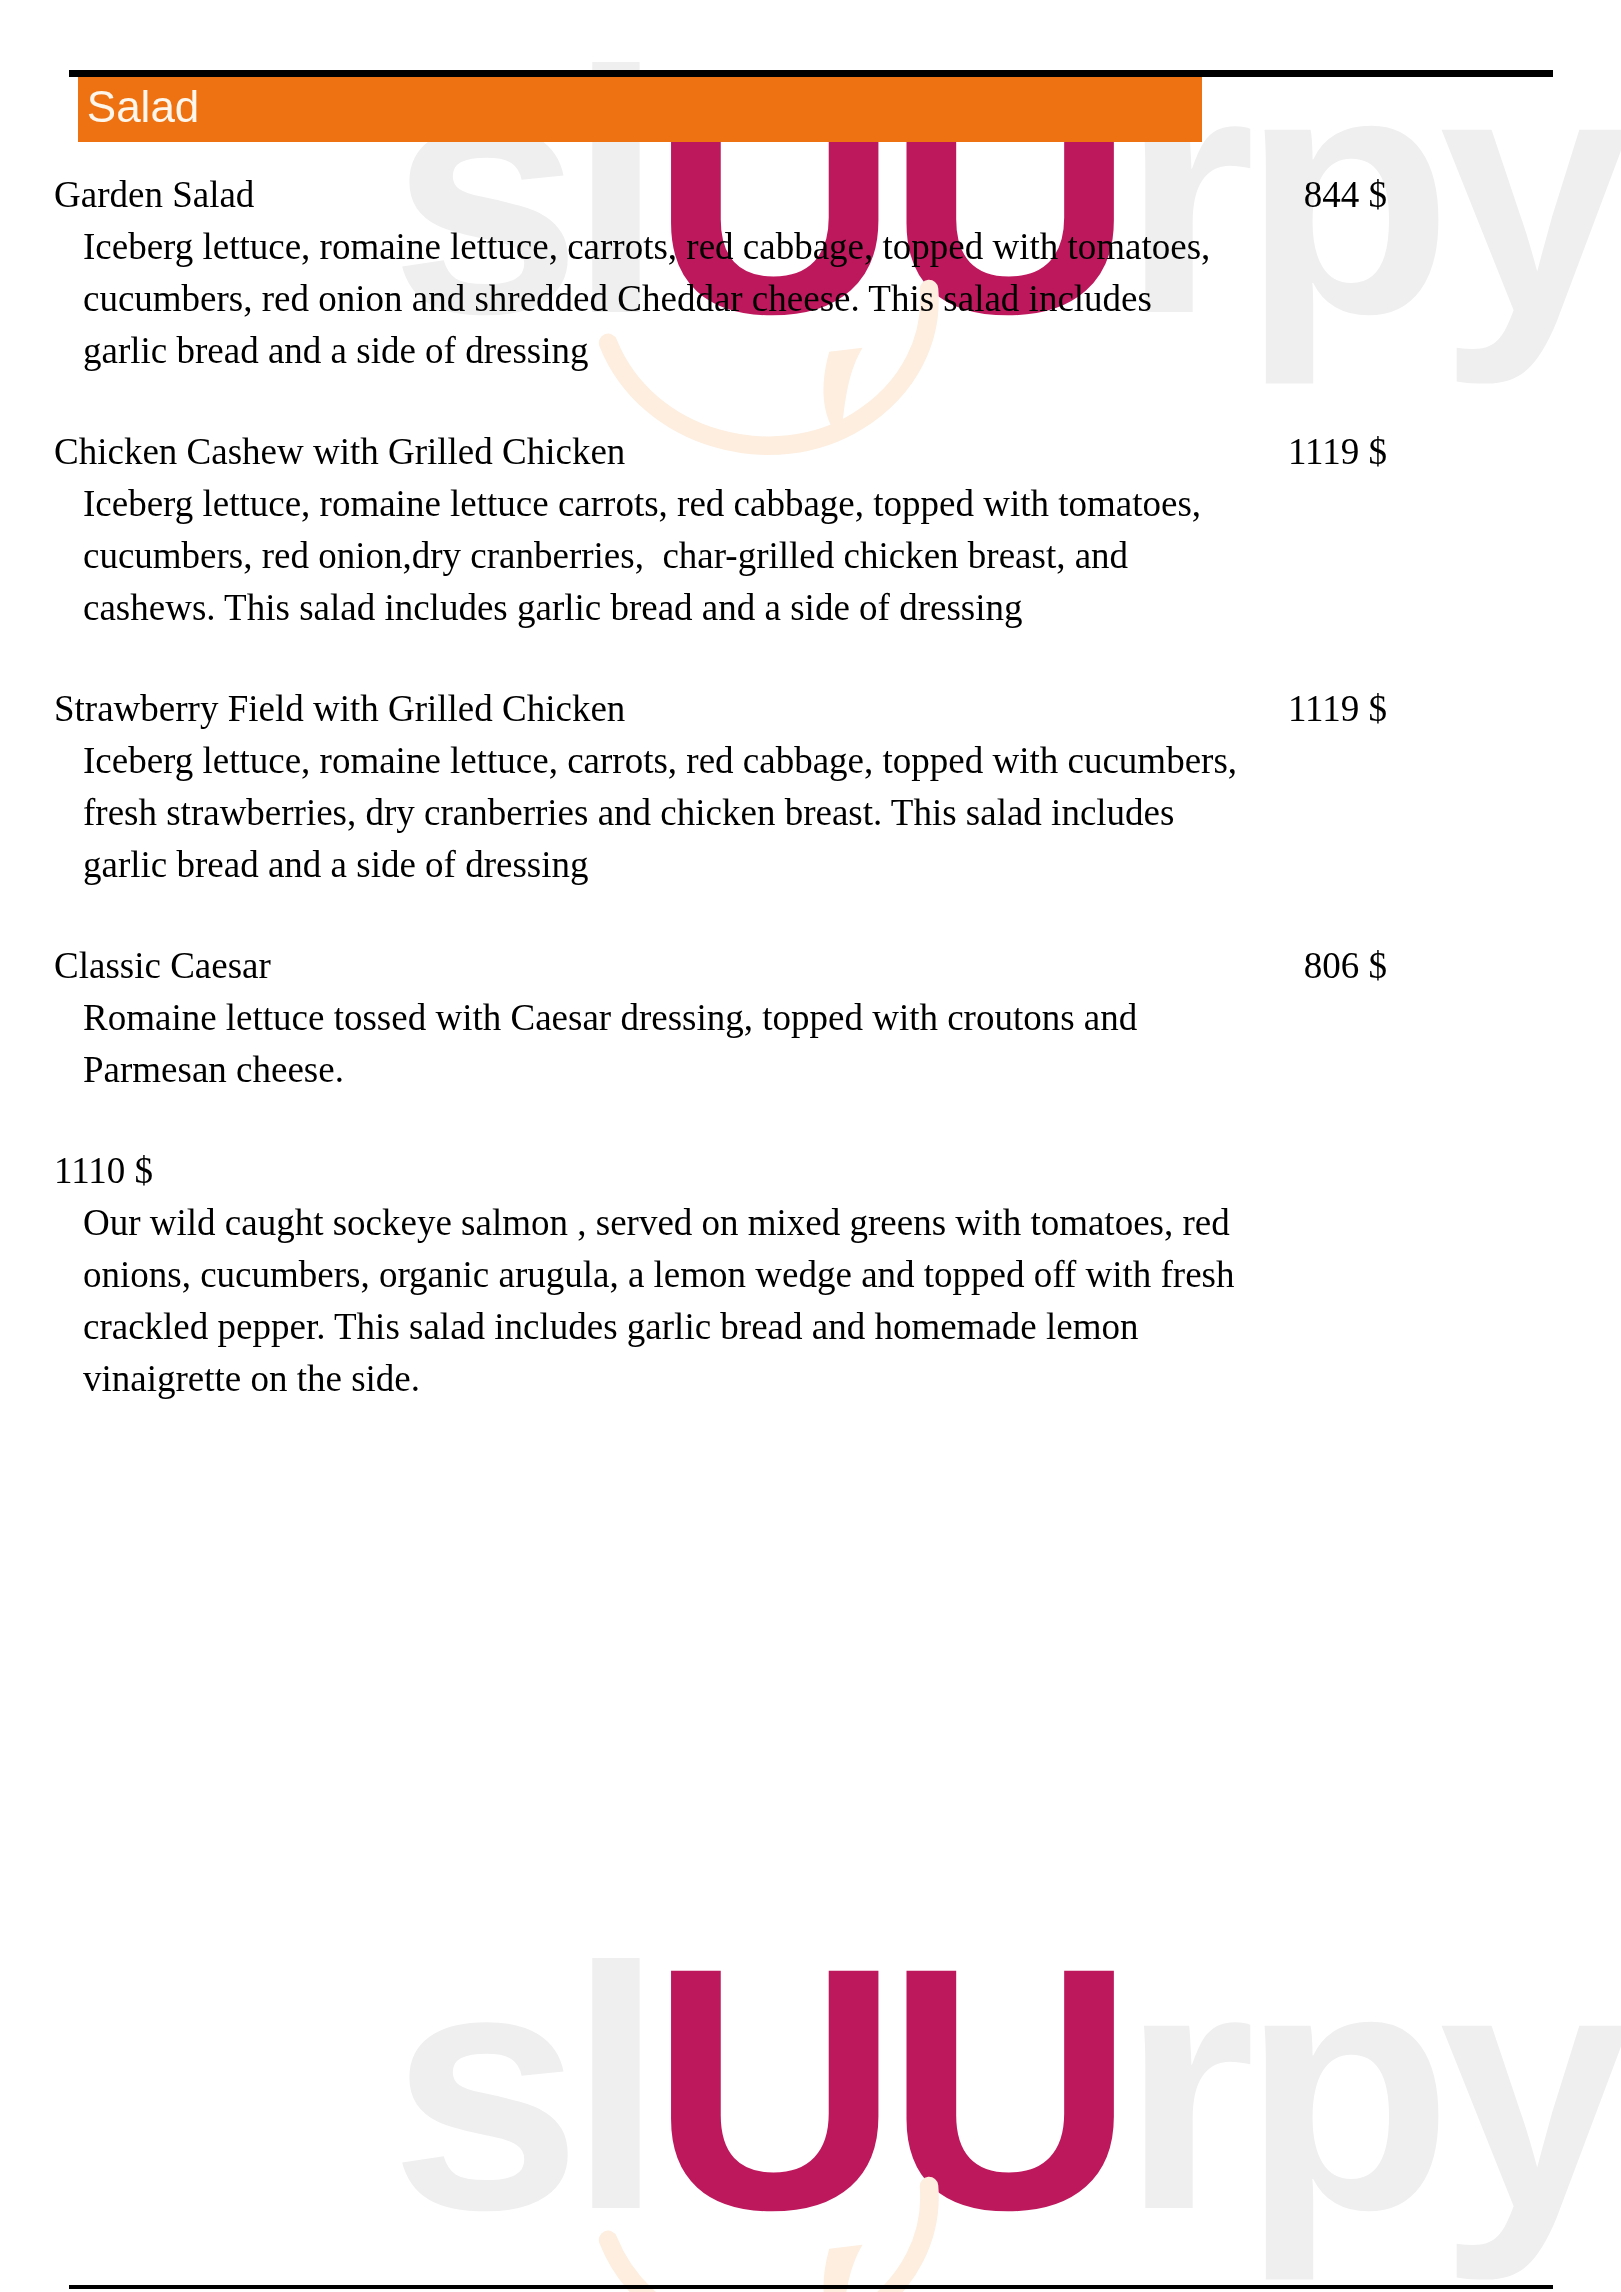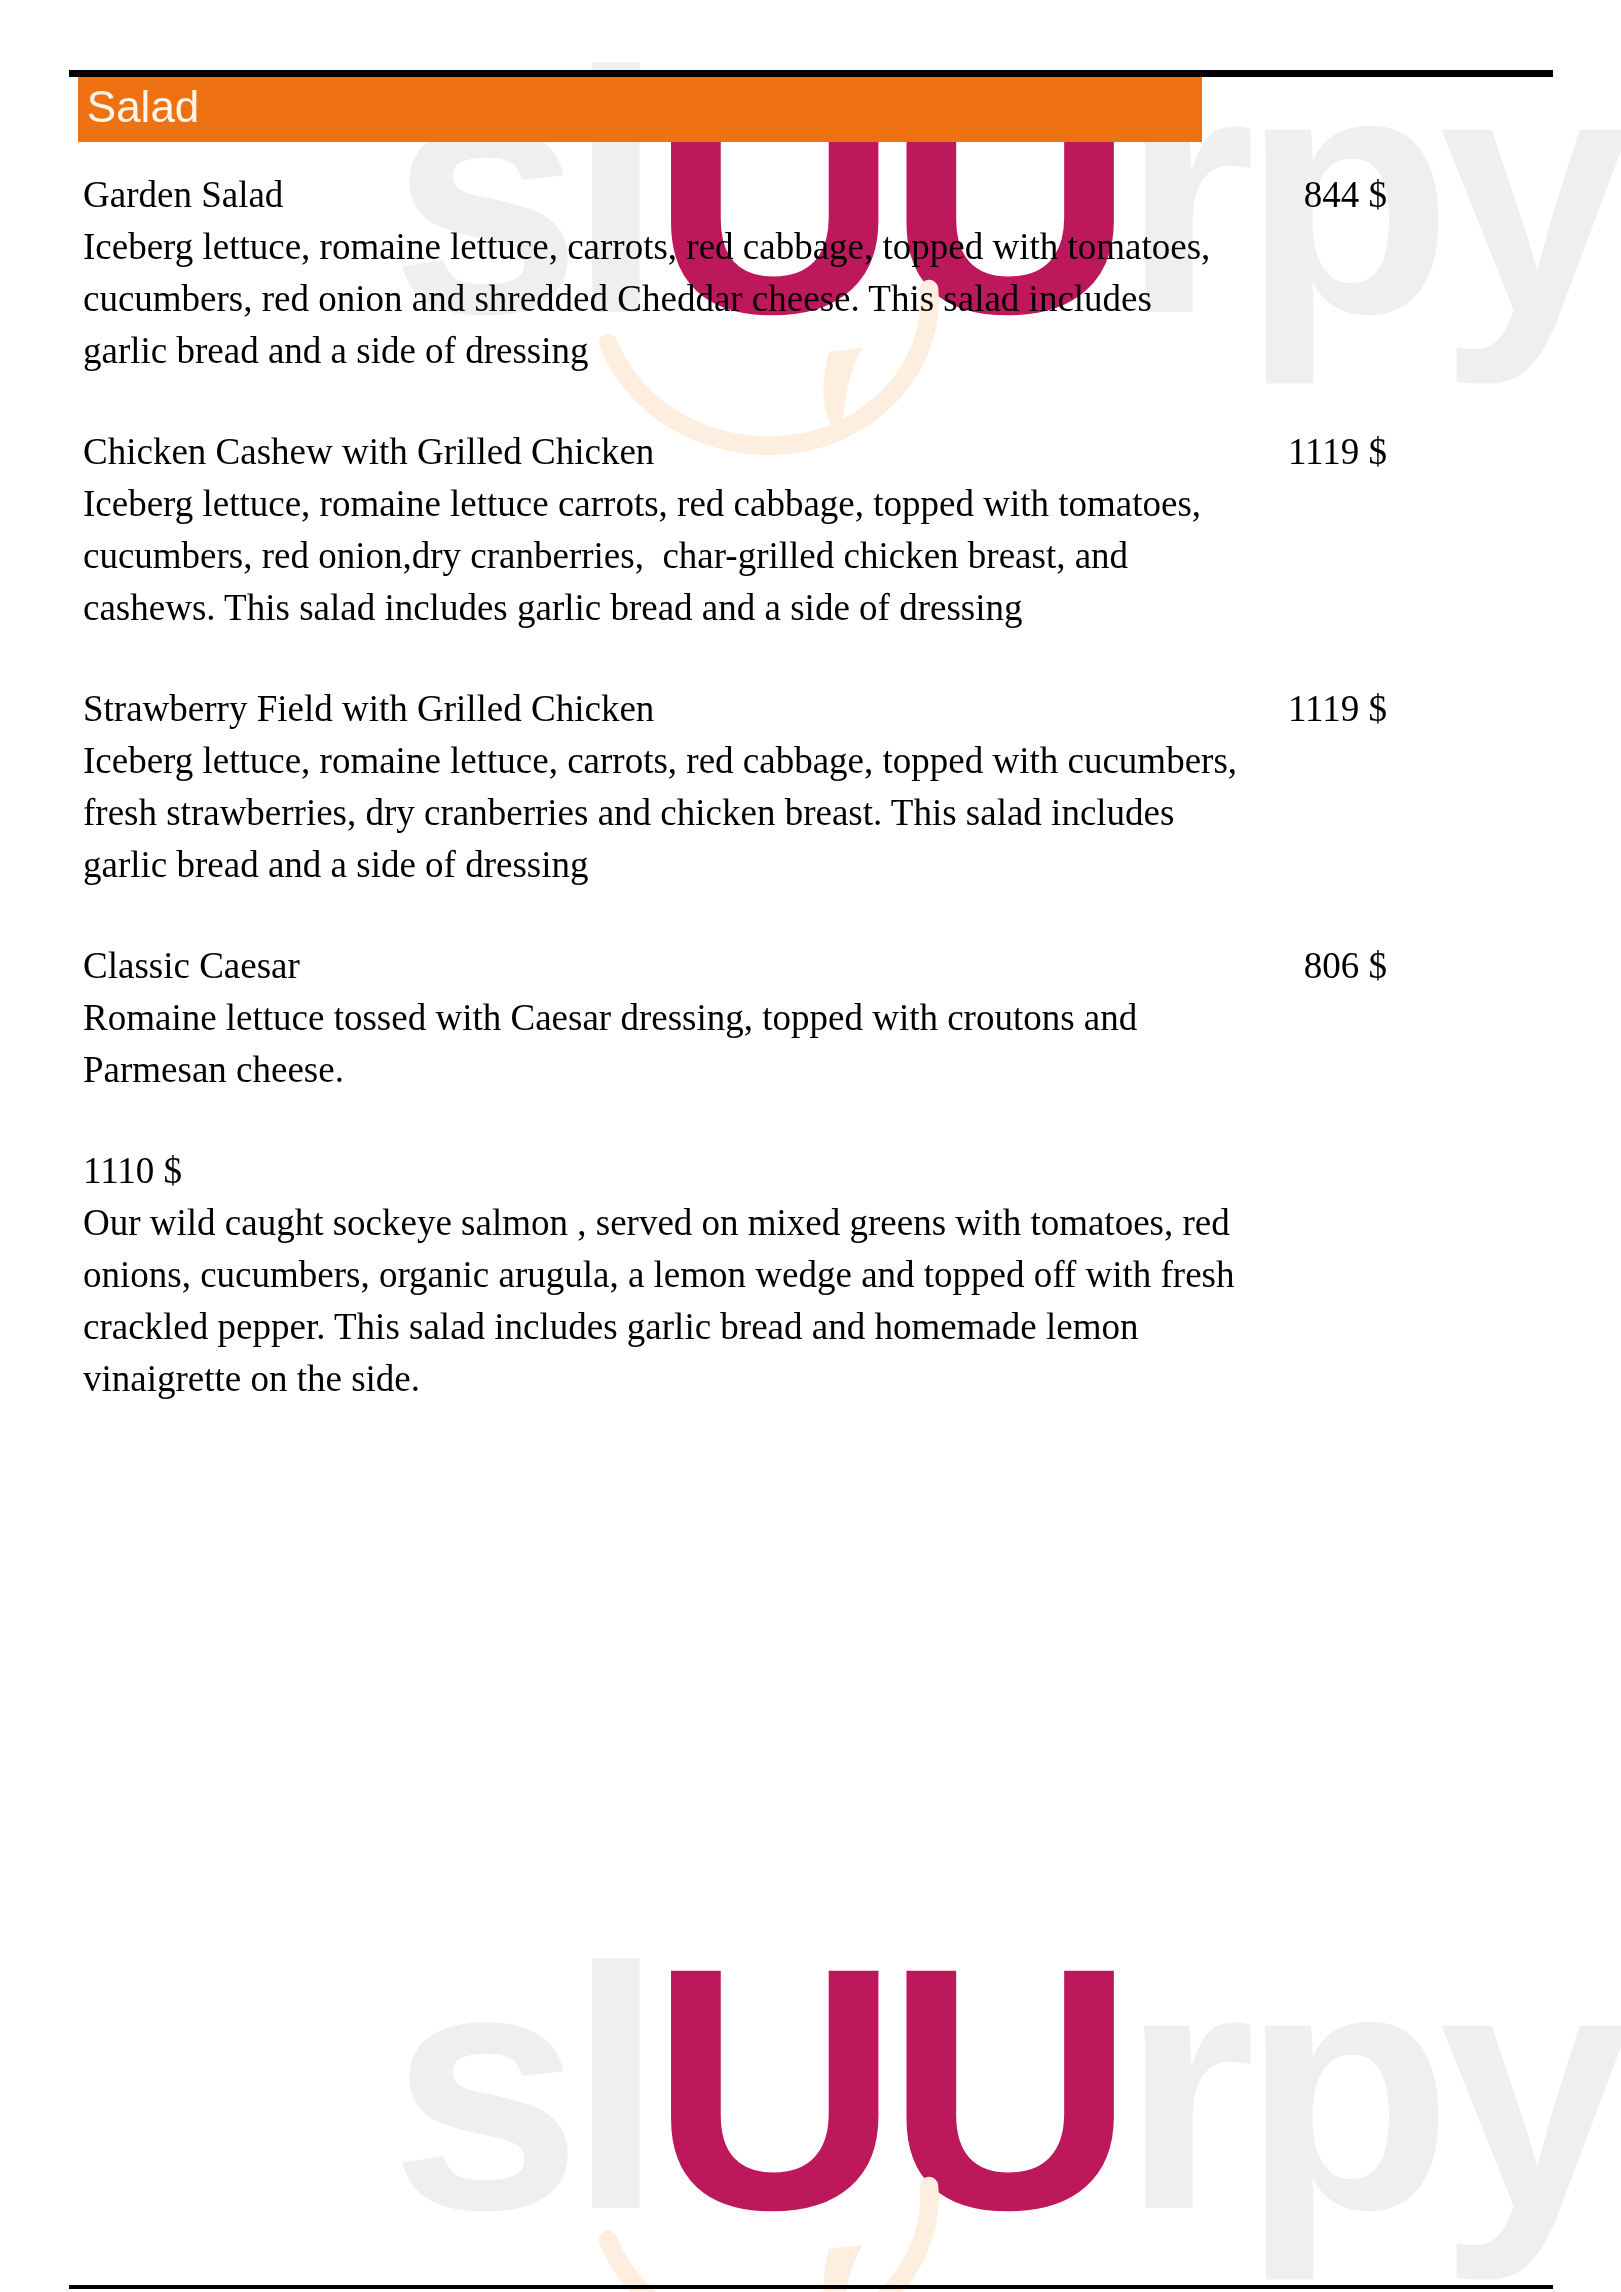--- a/index.html
+++ b/index.html
@@ -100,21 +100,21 @@
   }
   .menu-item {
     position: relative;
     padding: 0 0 0 0;
     margin-bottom: 49px;
   }
   .item-head {
     display: flex;
     align-items: baseline;
     justify-content: space-between;
-    padding-left: 83px;
+    padding-left: 54px;
     padding-right: 234px;
   }
   .item-name {
     font-size: 37px;
     line-height: 52px;
     white-space: nowrap;
   }
   .item-price {
     font-size: 37px;
     line-height: 52px;

